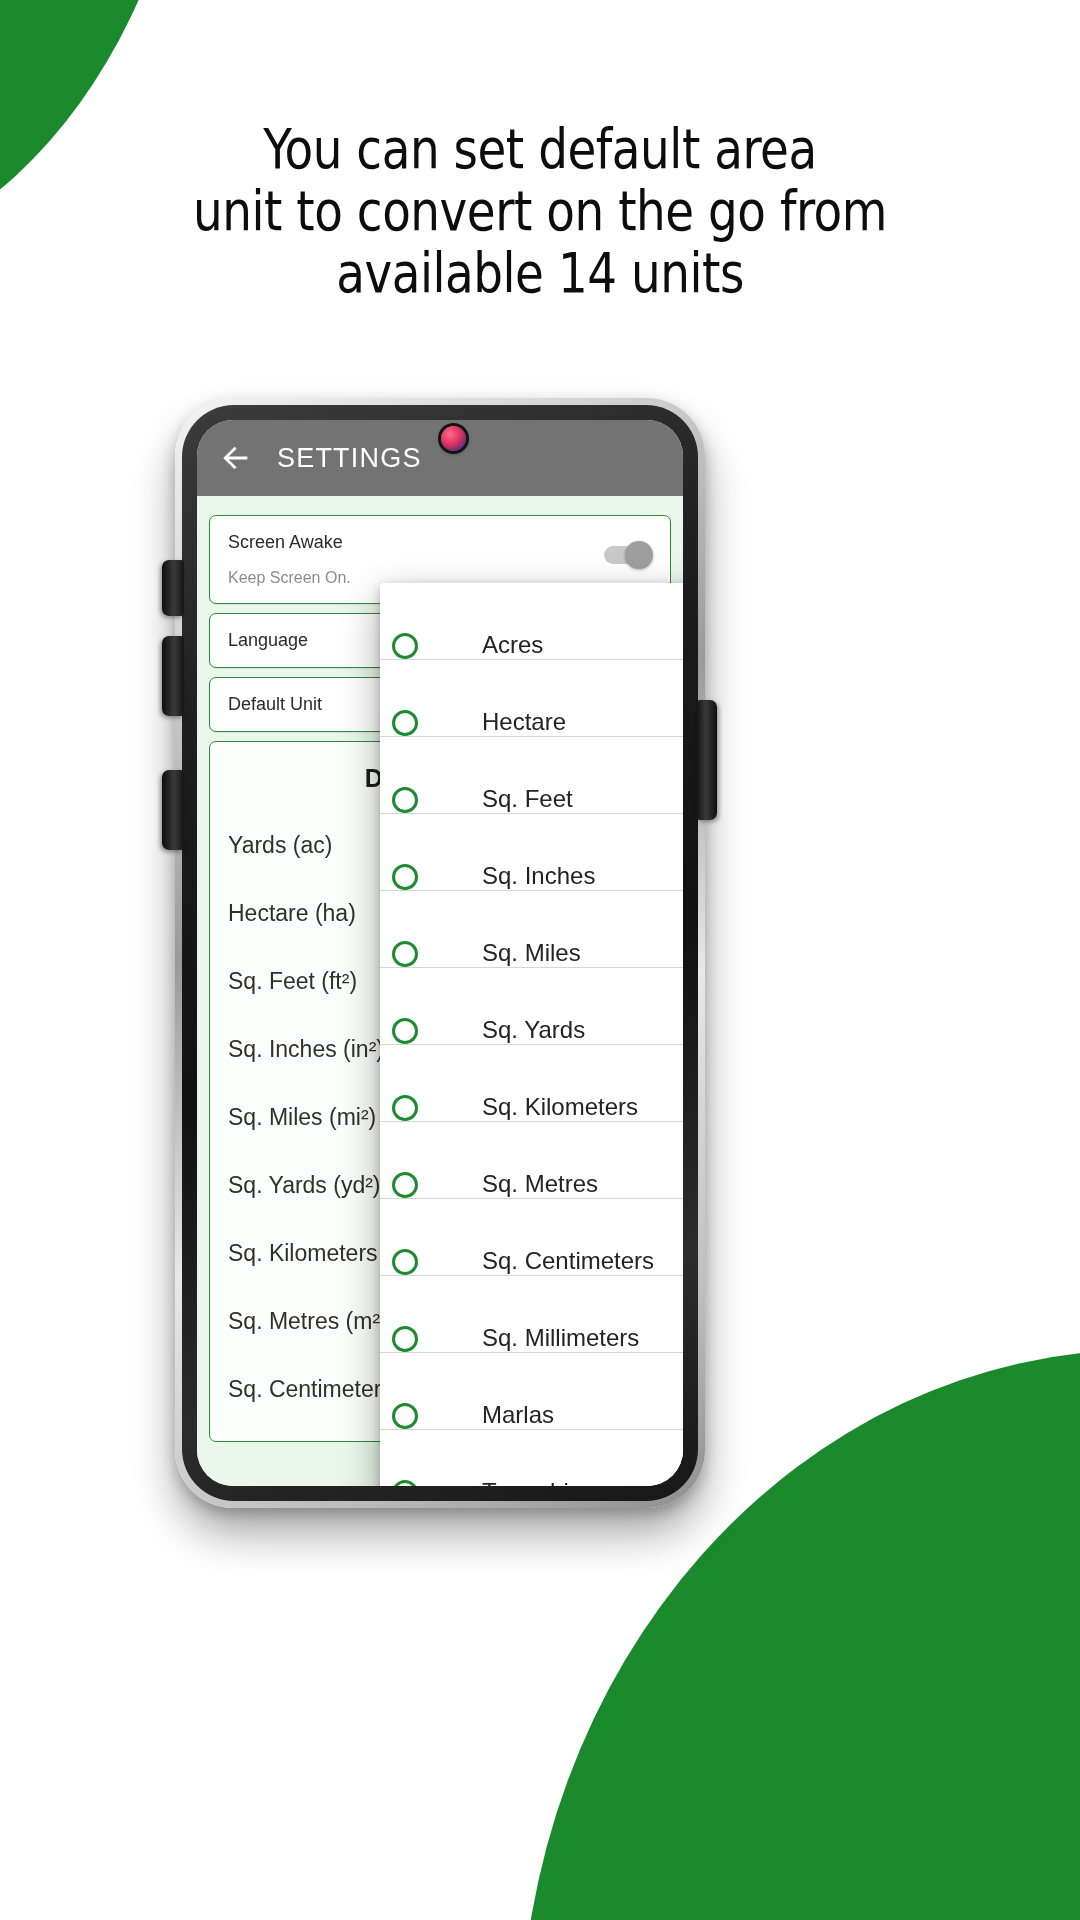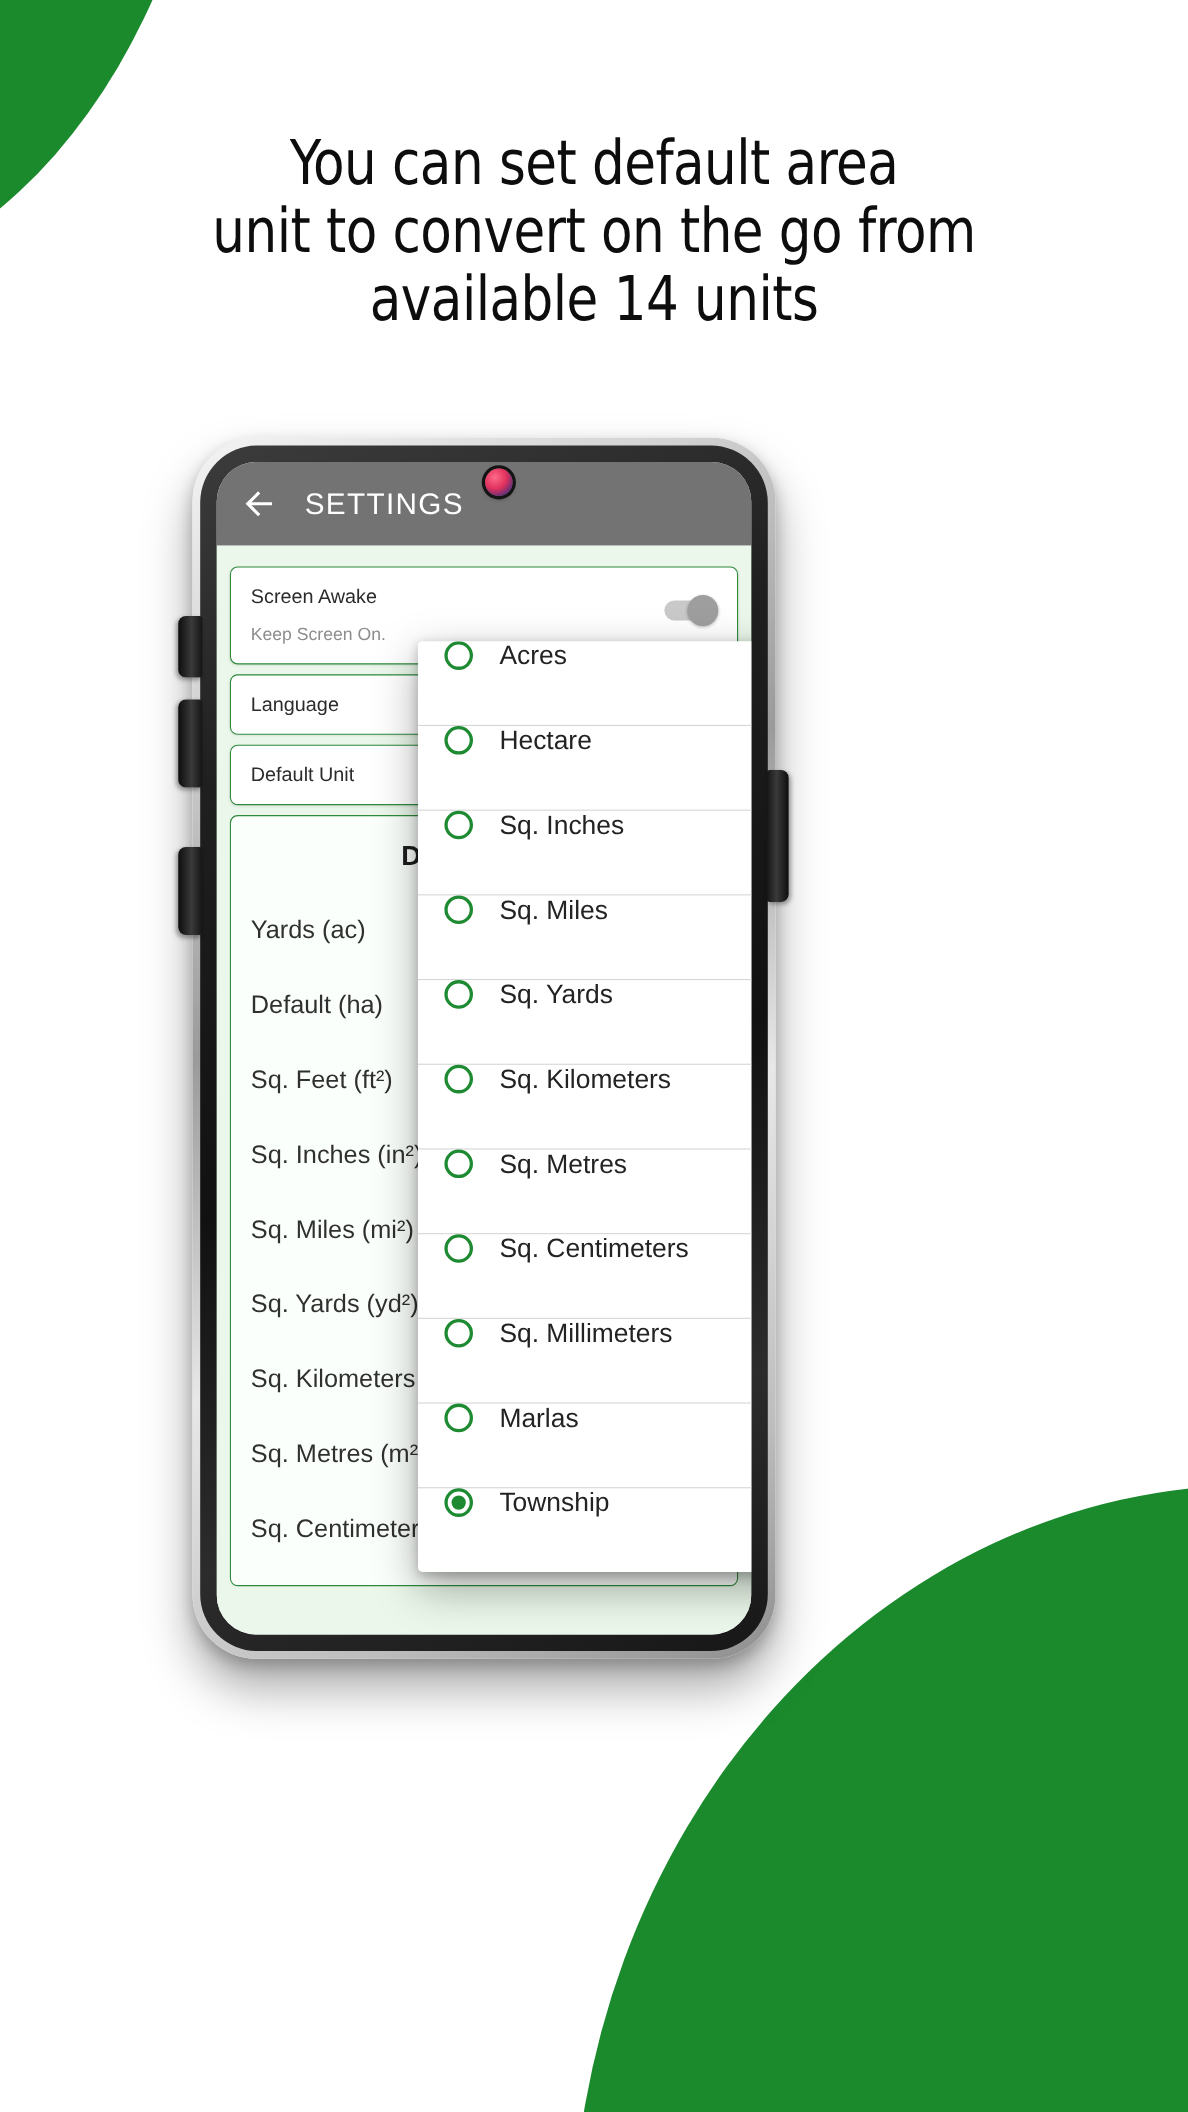--- a/index.html
+++ b/index.html
@@ -135,23 +135,23 @@
   .chk svg{position:absolute;left:4px;top:5px;}
 
   
   .dialog{
     position:absolute;left:183px;top:163px;width:370px;
     background:#ffffff;border-radius:4px;
     box-shadow:0 14px 40px rgba(0,0,0,.34), 0 3px 10px rgba(0,0,0,.22);
     overflow:hidden;z-index:20;
   }
   .dlg-item{
-    display:flex;align-items:flex-start;height:76px;padding-left:24px;
+    display:flex;align-items:flex-end;height:76px;padding-left:12px;
     border-bottom:1px solid #d6d6d6;
-    font-size:24px;color:#232323;cursor:pointer;
+    font-size:24px;color:#232323;cursor:pointer;gap:40px;
   }
   .dlg-item:last-child{border-bottom:none;}
   .radio{
     width:26px;height:26px;border-radius:50%;border:3px solid #1e8a32;
     margin-right:24px;flex:0 0 auto;position:relative;box-sizing:border-box;
   }
   .radio.on:after{
     content:"";position:absolute;left:50%;top:50%;transform:translate(-50%,-50%);
     width:13px;height:13px;border-radius:50%;background:#1e8a32;
   }
@@ -206,21 +206,21 @@
       </div>
 
       <div class="big-card">
         <h3>Display Area</h3>
 
         <div class="unit-row">
           <span>Yards (ac)</span>
           <span class="bar"></span>
         </div>
         <div class="unit-row">
-          <span>Default (ha)</span>
+          <span>Hectare (ha)</span>
           <span class="bar"></span>
         </div>
         <div class="unit-row">
           <span>Sq. Feet (ft²)</span>
           <span class="bar"></span>
         </div>
         <div class="unit-row">
           <span>Sq. Inches (in²)</span>
           <span class="bar"></span>
         </div>
@@ -255,20 +255,24 @@
       <div class="dlg-item">
         <span class="radio"></span>
         <span>Acres</span>
       </div>
       <div class="dlg-item">
         <span class="radio"></span>
         <span>Hectare</span>
       </div>
       <div class="dlg-item">
         <span class="radio"></span>
+        <span>Sq. Feet</span>
+      </div>
+      <div class="dlg-item">
+        <span class="radio"></span>
         <span>Sq. Inches</span>
       </div>
       <div class="dlg-item">
         <span class="radio"></span>
         <span>Sq. Miles</span>
       </div>
       <div class="dlg-item">
         <span class="radio"></span>
         <span>Sq. Yards</span>
       </div>

